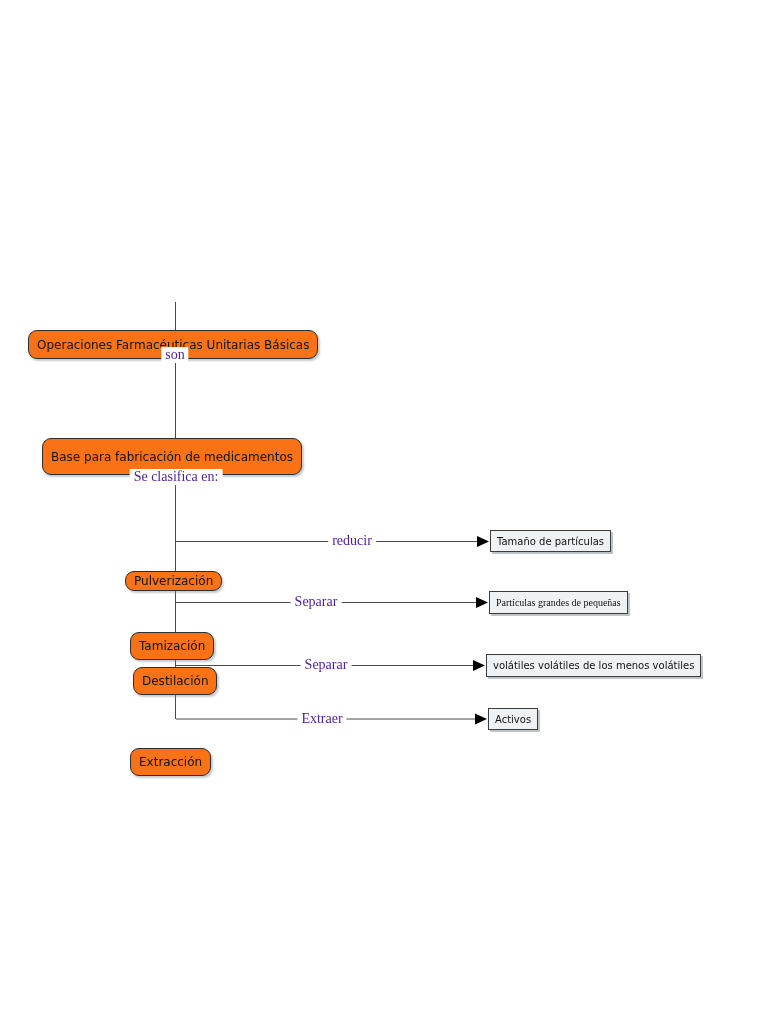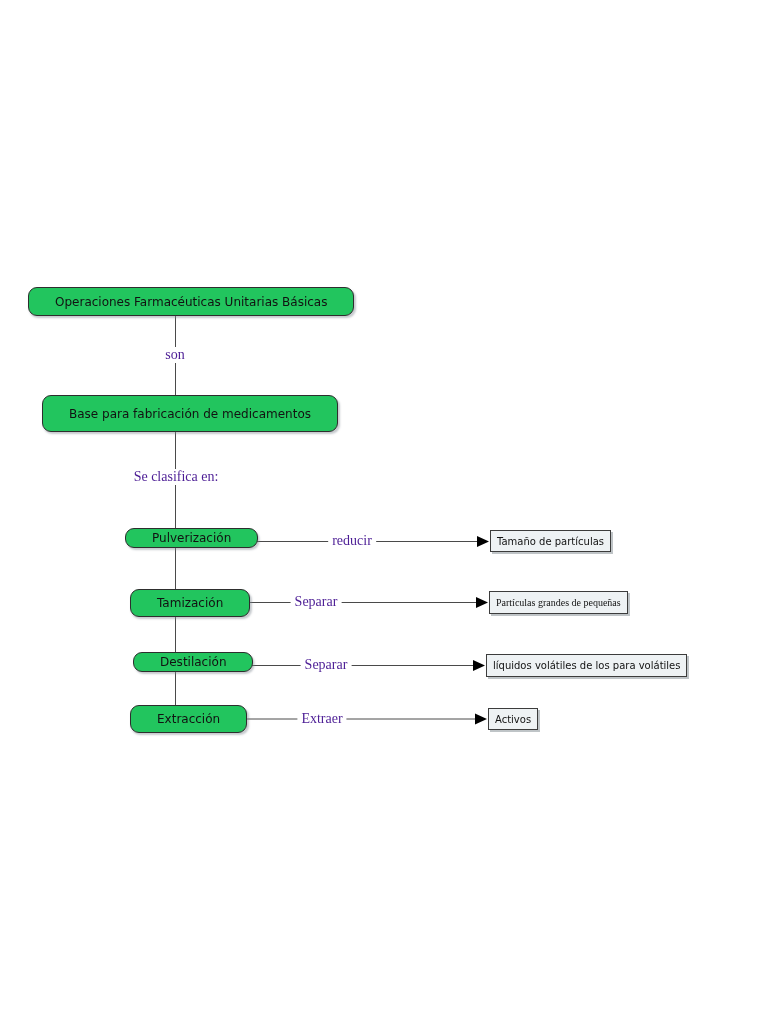--- a/index.html
+++ b/index.html
@@ -16,28 +16,29 @@
     left: 0; top: 0;
     width: 768px; height: 1021px;
     pointer-events: none;
   }
   .concept {
     position: absolute;
     display: inline-flex;
     align-items: center;
     justify-content: center;
     box-sizing: border-box;
-    padding: 0 26px;
-    background: #22c55e;
+    padding: 0 8px;
+    background: #f97316;
     border: 1px solid #2e2e2e;
     border-radius: 9px;
     font-size: 12px;
     color: #121212;
     white-space: nowrap;
     box-shadow: 1.5px 2px 2px rgba(128, 138, 146, 0.45);
+    margin-top: 43px;
   }
   .result {
     position: absolute;
     display: inline-flex;
     align-items: center;
     box-sizing: border-box;
     padding: 0 6px;
     background: #eef2f4;
     border: 1px solid #3c3c3c;
     font-size: 10px;
@@ -87,21 +88,21 @@
   <span class="link-label" style="left:176px; top:477px;">Se clasifica en:</span>
 
   <div class="concept" style="left:125px; top:528px; height:20px;">Pulverización</div>
   <span class="link-label" style="left:352px; top:541px;">reducir</span>
   <div class="result" style="left:490px; top:530px; height:22px;">Tamaño de partículas</div>
 
   <div class="concept" style="left:130px; top:589px; height:28px;">Tamización</div>
   <span class="link-label" style="left:316px; top:602px;">Separar</span>
   <div class="result" style="left:489px; top:591px; height:23px;font-family:Liberation Serif, serif;">Partículas grandes de pequeñas</div>
 
-  <div class="concept" style="left:133px; top:652px; height:20px;">Destilación</div>
+  <div class="concept" style="left:133px; top:624px; height:28px;">Destilación</div>
   <span class="link-label" style="left:326px; top:665px;">Separar</span>
-  <div class="result" style="left:486px; top:654px; height:23px;">líquidos volátiles de los para volátiles</div>
+  <div class="result" style="left:486px; top:654px; height:23px;">volátiles volátiles de los menos volátiles</div>
 
   <div class="concept" style="left:130px; top:705px; height:28px;">Extracción</div>
   <span class="link-label" style="left:322px; top:719px;">Extraer</span>
   <div class="result" style="left:488px; top:708px; height:22px;text-align:center;">Activos</div>
 
 </div>
 
 </body></html>

